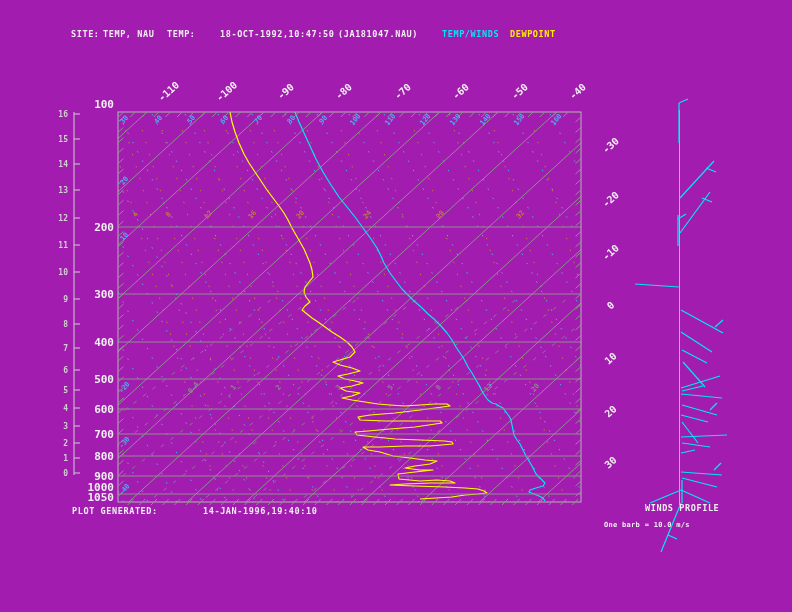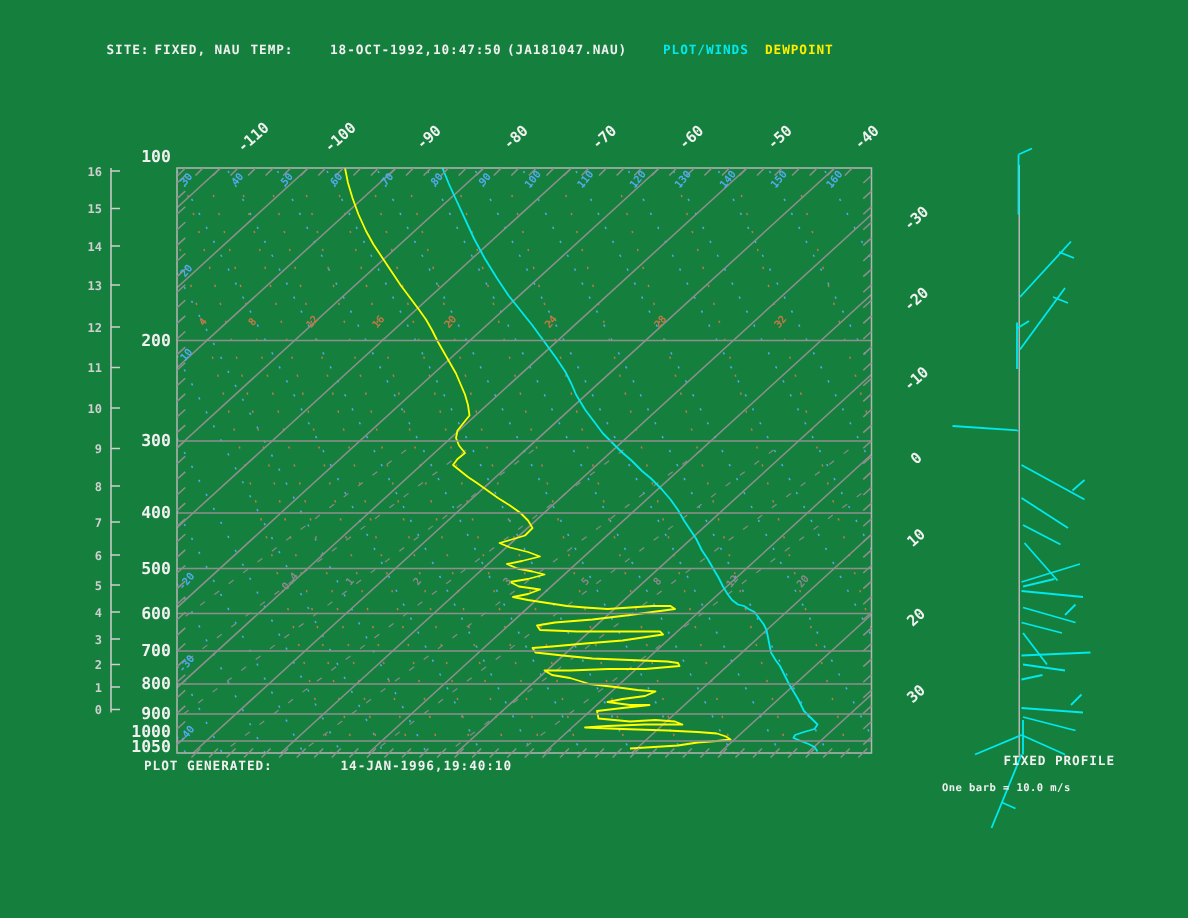--- a/index.html
+++ b/index.html
@@ -1,37 +1,37 @@
 <!DOCTYPE html>
 <html><head>
 <meta charset="utf-8">
 <style>
   html,body{margin:0;padding:0;background:#000;}
-  #screen{position:relative;width:792px;height:612px;background:#15803d;overflow:hidden;
+  #screen{position:relative;width:792px;height:612px;background:#a21caf;overflow:hidden;
           font-family:"DejaVu Sans Mono",monospace;}
   .hdr{position:absolute;top:29px;font-size:8.5px;font-weight:bold;letter-spacing:0.6px;
        color:#f0f0f0;white-space:pre;}
   .ftr{position:absolute;font-size:8.5px;font-weight:bold;letter-spacing:0.6px;
-       color:#f0f0f0;white-space:pre;margin-left:24px;}
+       color:#f0f0f0;white-space:pre;}
   .cyan{color:#00e8f0;}
   .yellow{color:#ffee00;}
   .small{font-size:7px;letter-spacing:0.3px;}
   svg{position:absolute;left:0;top:0;}
 </style>
 </head>
 <body>
 
 <div id="screen">
 
   <span class="hdr" style="left:71px">SITE:</span>
-  <span class="hdr" style="left:103px">FIXED, NAU</span>
+  <span class="hdr" style="left:103px">TEMP, NAU</span>
   <span class="hdr" style="left:167px">TEMP:</span>
   <span class="hdr" style="left:220px">18-OCT-1992,10:47:50</span>
   <span class="hdr" style="left:338px">(JA181047.NAU)</span>
-  <span class="hdr cyan" style="left:442px">PLOT/WINDS</span>
+  <span class="hdr cyan" style="left:442px">TEMP/WINDS</span>
   <span class="hdr yellow" style="left:510px">DEWPOINT</span>
 
   <svg id="plot" width="792" height="612" xmlns="http://www.w3.org/2000/svg">
       <defs>
         <clipPath id="plotclip">
           <rect x="118" y="112" width="463" height="390"></rect>
         </clipPath>
       </defs>
       <g clip-path="url(#plotclip)">
         <line x1="118" y1="114" x2="320.8" y2="502" stroke="#55a8f0" stroke-width="1" stroke-dasharray="1.5 9"></line>
@@ -385,15 +385,15 @@
       <line x1="682" y1="478" x2="717" y2="487" stroke="#00e8f0" stroke-width="1.2"></line>
       <line x1="681" y1="490" x2="710" y2="503" stroke="#00e8f0" stroke-width="1.2"></line>
       <line x1="650" y1="503" x2="681" y2="490" stroke="#00e8f0" stroke-width="1.2"></line>
       <line x1="682" y1="480" x2="682" y2="503" stroke="#00e8f0" stroke-width="1.2"></line>
       <line x1="681" y1="503" x2="661" y2="552" stroke="#00e8f0" stroke-width="1.2"></line>
       <line x1="668" y1="535" x2="677" y2="539" stroke="#00e8f0" stroke-width="1.2"></line>
     </svg>
 
   <span class="ftr" style="left:72px;top:506px">PLOT GENERATED:</span>
   <span class="ftr" style="left:203px;top:506px">14-JAN-1996,19:40:10</span>
-  <span class="ftr" style="left:645px;top:503px">FIXED PROFILE</span>
+  <span class="ftr" style="left:645px;top:503px">WINDS PROFILE</span>
   <span class="ftr small" style="left:604px;top:521px">One barb = 10.0 m/s</span>
 </div>
 
 </body></html>

